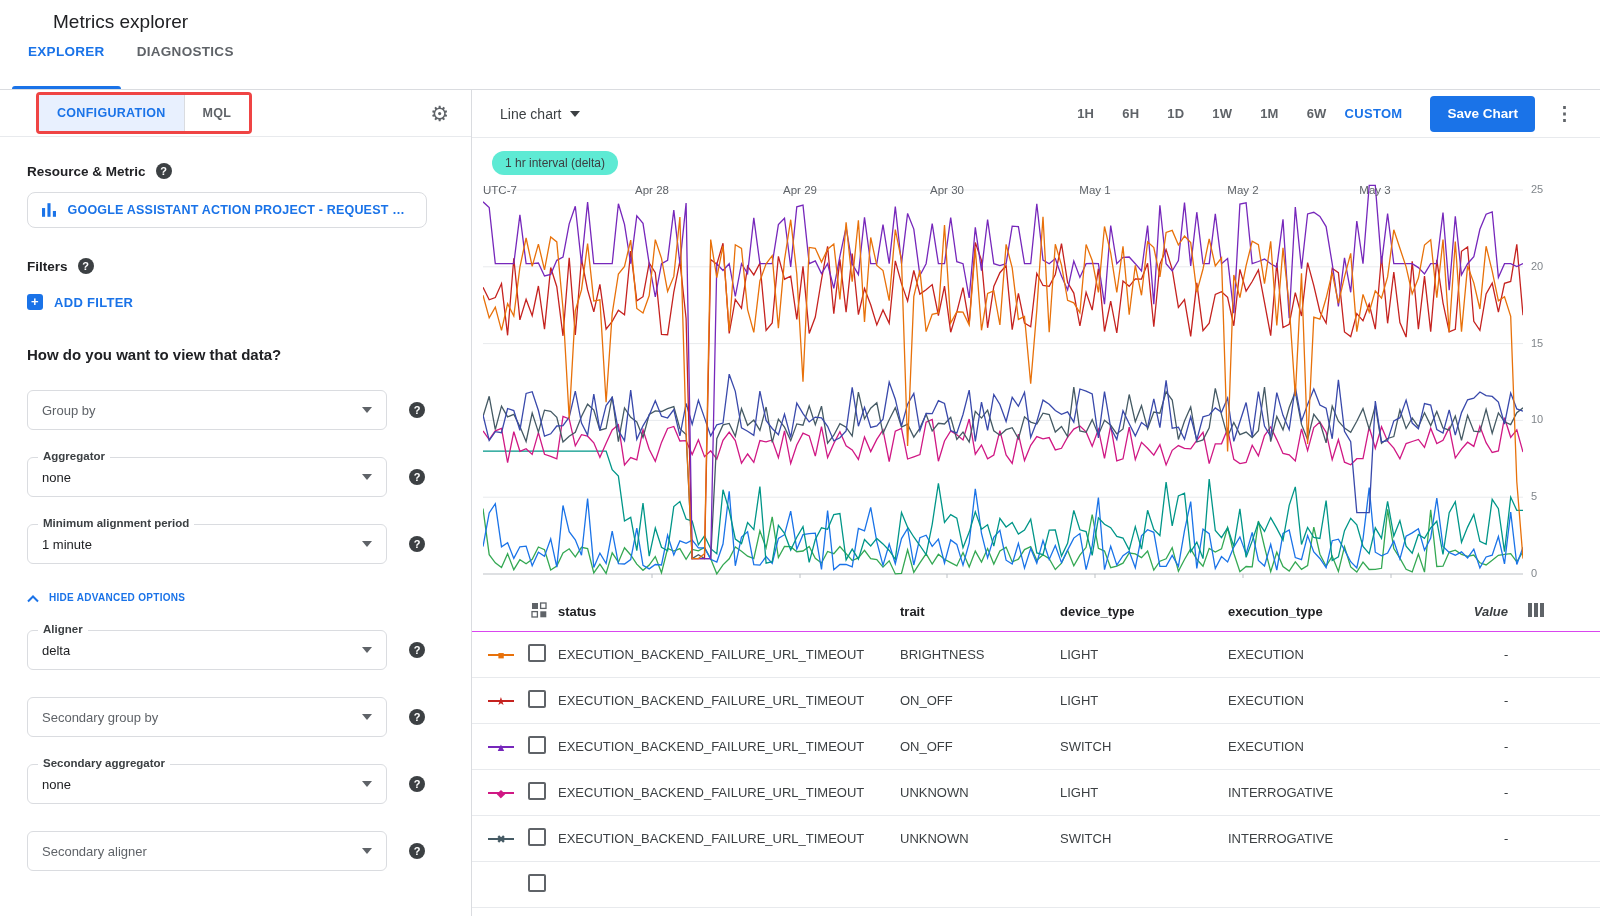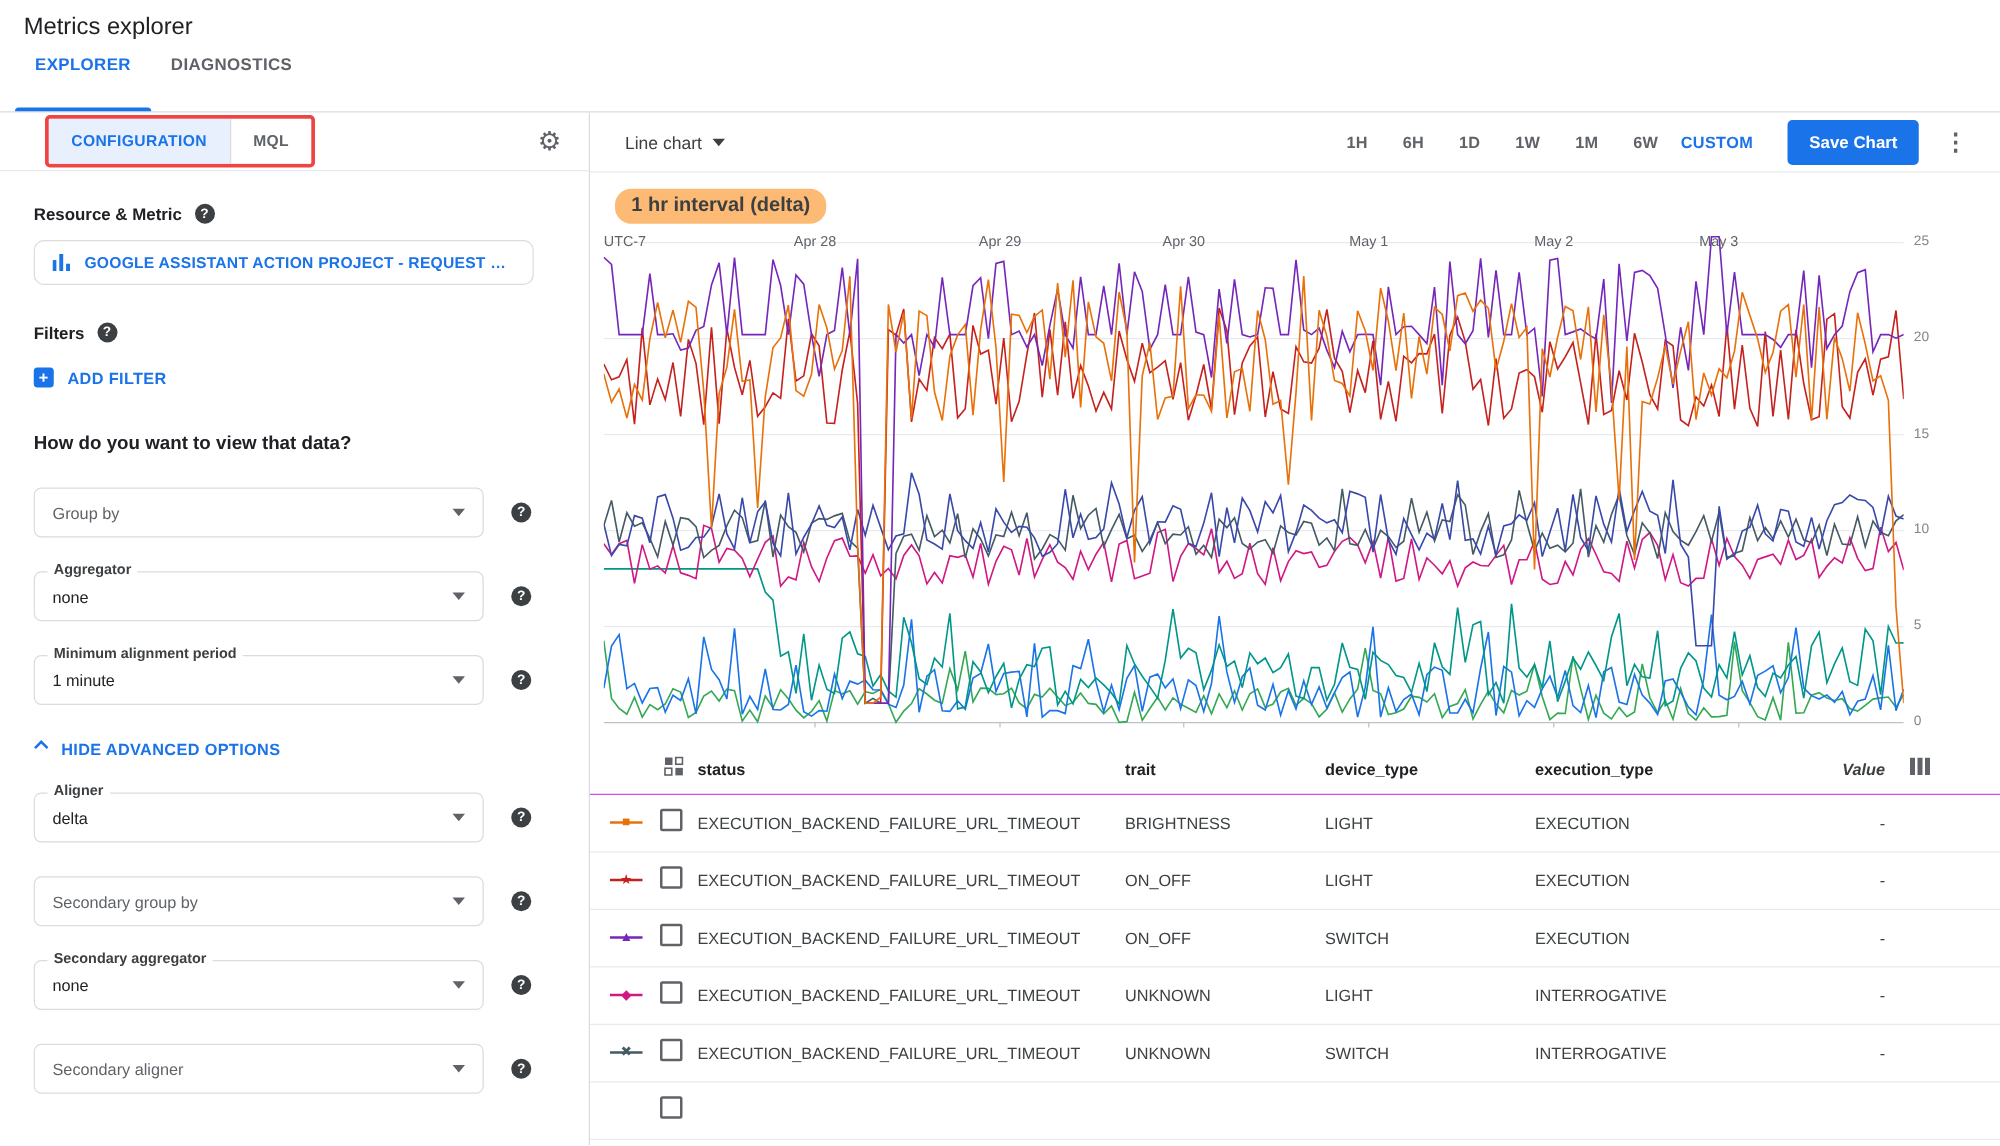--- a/index.html
+++ b/index.html
@@ -1,20 +1,20 @@
 <!DOCTYPE html>
 <html><head>
 <meta charset="utf-8">
 <style>
   * { box-sizing: border-box; margin: 0; padding: 0; }
   html,body { width:1600px; height:917px; overflow:hidden; background:#fff;
     font-family:"Liberation Sans", sans-serif; color:#202124; }
 
   
-  .page-header { height:44px; display:flex; align-items:center; padding:0 19px; background:#fff; }
+  .page-header { height:44px; display:flex; align-items:center; padding:0 32px; background:#fff;margin-left:21px; }
   .page-title { font-size:19px; font-weight:400; color:#202124; }
 
   
   .tab-bar { height:46px; border-bottom:1px solid #dadce0; display:flex; align-items:stretch; padding:0 12px; }
   .tab { position:relative; display:flex; align-items:flex-start; padding:0 16px; font-size:13.5px;
     font-weight:bold; letter-spacing:.3px; color:#5f6368; cursor:pointer; }
   .tab.active { color:#1a73e8; }
   .tab.active::after { content:""; position:absolute; left:0; right:0; bottom:0; height:3px;
     background:#1a73e8; border-radius:3px 3px 0 0; }
 
@@ -50,44 +50,44 @@
   .fields { margin-top:6px; }
   .field { margin-top:27px; display:flex; align-items:center; gap:22px; }
   .select { position:relative; width:360px; height:40px; border:1px solid #dadce0; border-radius:6px;
     display:flex; align-items:center; padding:0 14px; cursor:pointer; background:#fff; }
   .float-label { position:absolute; top:-8px; left:10px; background:#fff; padding:0 5px;
     font-size:11.5px; color:#3c4043; font-weight:bold; }
   .select .value { font-size:13px; color:#202124; }
   .select .value.ph { color:#5f6368; }
   .chev { margin-left:auto; width:0; height:0; border-left:5px solid transparent;
     border-right:5px solid transparent; border-top:6px solid #5f6368; }
-  .advanced-toggle { margin-top:28px; display:flex; align-items:flex-start; gap:10px; background:none; border:none;
-    color:#1a73e8; font-family:inherit; font-size:13px; font-weight:bold; letter-spacing:.3px; cursor:pointer; }
+  .advanced-toggle { margin-top:28px; display:flex; align-items:flex-end; gap:10px; background:none; border:none;
+    color:#1a73e8; font-family:inherit; font-size:10px; font-weight:bold; letter-spacing:.3px; cursor:pointer; }
 
   
   .chart-panel { flex:1; display:flex; flex-direction:column; overflow:hidden; }
   .chart-toolbar { height:48px; flex:none; display:flex; align-items:center;
     padding:0 22px 0 28px; border-bottom:1px solid #e8eaed; }
   .chart-type { display:flex; align-items:center; gap:9px; background:none; border:none; cursor:pointer;
     font-family:inherit; font-size:14px; color:#3c4043; }
   .caret { width:0; height:0; border-left:5px solid transparent; border-right:5px solid transparent;
     border-top:6px solid #3c4043; }
   .toolbar-right { margin-left:auto; display:flex; align-items:center; }
   .range-group { display:flex; align-items:center; gap:28px; }
   .range-btn { background:none; border:none; font-family:inherit; font-size:13px; font-weight:bold;
     color:#5f6368; cursor:pointer; letter-spacing:.2px; }
   .custom-btn { margin-left:18px; background:none; border:none; font-family:inherit; font-size:13px;
     font-weight:bold; color:#1a73e8; cursor:pointer; letter-spacing:.3px; }
   .save-btn { margin-left:28px; background:#1a73e8; color:#fff; border:none; border-radius:4px;
     height:36px; padding:0 17px; font-family:inherit; font-size:13.5px; font-weight:bold; cursor:pointer; }
   .kebab { margin-left:16px; color:#5f6368; font-size:19px; font-weight:bold; cursor:pointer; padding:0 4px; }
 
   .chart-section { flex:none; padding:13px 0 12px 11px; }
-  .chip { display:inline-block; margin-left:9px; background:#fdba74; color:#3c4043; font-size:16px;
-    padding:5px 13px; border-radius:13px;font-weight:bold; }
+  .chip { display:inline-block; margin-left:9px; background:#5eead4; color:#3c4043; font-size:12px;
+    padding:5px 13px; border-radius:13px; }
   .plot-wrap { position:relative; margin-top:9px; width:1040px; height:396px; }
   #chart-svg { position:absolute; left:0; top:0; }
   .y-axis { position:absolute; left:1048px; top:0; width:34px; height:396px; }
   .ytick { position:absolute; font-size:11px; color:#80868b; }
   .x-axis { position:relative; width:1040px; height:16px; margin-top:4px; }
   .xtick { position:absolute; top:0; font-size:11.5px; color:#5f6368; transform:translateX(-50%); white-space:nowrap;text-align:right; }
   .xtick.first { transform:none; }
 
   
   .legend-table { flex:1; overflow:hidden; }

